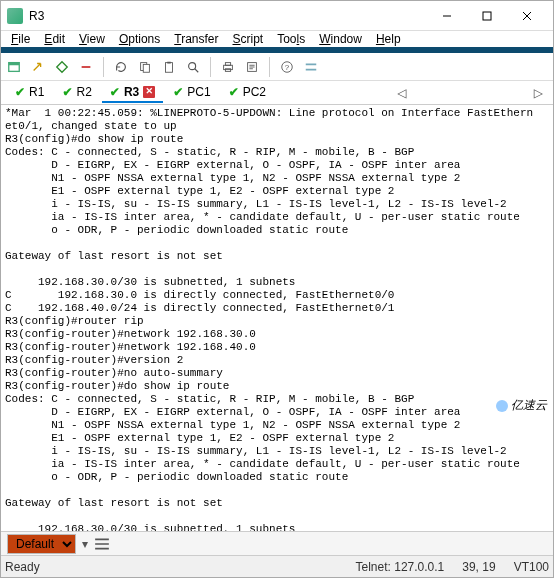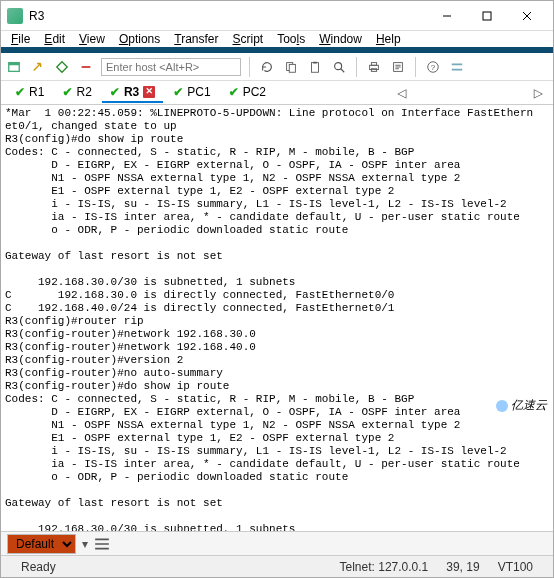--- a/index.html
+++ b/index.html
@@ -23,21 +23,21 @@
   .tab.active { font-weight: bold; border-bottom: 2px solid #0078d4; }
   .tick { color: #1aa81a; font-weight: bold; font-size: 12px; }
   .rx { width: 12px; height: 12px; background: #d13438; color: #fff; display: inline-flex; align-items: center; justify-content: center; font-size: 9px; border-radius:1px; line-height:1;}
   .tabs .arrow { margin-left: auto; color: #555; padding: 0 4px; }
   .terminal { flex: 1; overflow: auto; padding: 2px 4px; font-family: Consolas, "Courier New", monospace; font-size: 11px; line-height: 13px; white-space: pre; color: #000; position: relative; }
   .bottom-bar1 { height: 24px; display: flex; align-items: center; padding: 0 6px; gap: 6px; border-top: 1px solid #ccc; background: #f5f5f5; }
   .dd { font-size: 12px; padding: 1px 4px; border: 1px solid #bbb; background: #c2410c; }
   .menu-icon { width: 16px; height: 16px; display: flex; align-items: center; justify-content: center; color: #444; }
   .wm { position:absolute; right:4px; bottom:118px; font-size:12px; font-family:"Microsoft YaHei",sans-serif; color:#000000; background:rgba(255,255,255,0.7); padding:1px 2px;font-style:italic;}
   .wm-ico { width:12px;height:12px; display:inline-block; border-radius:50%; background:#9cf; vertical-align:middle; margin-right:3px;}
-  .status-bar { height: 22px; display: flex; align-items: center; padding: 0 20px; gap: 18px; border-top: 1px solid #ccc; background: #f0f0f0; font-size: 12px; color: #333; }
+  .status-bar { height: 22px; display: flex; align-items: center; padding: 0 4px; gap: 18px; border-top: 1px solid #ccc; background: #f0f0f0; font-size: 12px; color: #333; }
   .status-bar .cell { white-space: nowrap; }
   .status-bar .spacer { flex: 1; }
 </style>
 </head>
 <body>
 
 <div class="title-bar">
   <div class="app-icon"></div>
   <div class="title">R3</div>
   <div class="win-btn">
@@ -84,21 +84,20 @@
   <div class="tb-icon green">
       <svg viewBox="0 0 16 16">
         <path d="M8 2l6 6-6 6-6-6z" fill="none" stroke="#2a8a2a" stroke-width="1.5"></path>
       </svg>
     </div>
   <div class="tb-icon">
       <svg viewBox="0 0 16 16">
         <path d="M3 8h10" stroke="#c33" stroke-width="2"></path>
       </svg>
     </div>
-  <input class="host-input" placeholder="Enter host &lt;Alt+R&gt;" style="">
   <div class="sep"></div>
   <div class="tb-icon">
       <svg viewBox="0 0 16 16">
         <path d="M3 8a5 5 0 1 1 2 4" fill="none" stroke="#555" stroke-width="1.3"></path>
         <path d="M3 12v-4h4" fill="none" stroke="#555" stroke-width="1.3"></path>
       </svg>
     </div>
   <div class="tb-icon">
       <svg viewBox="0 0 16 16">
         <rect x="3" y="3" width="7" height="9" fill="none" stroke="#555"></rect>

